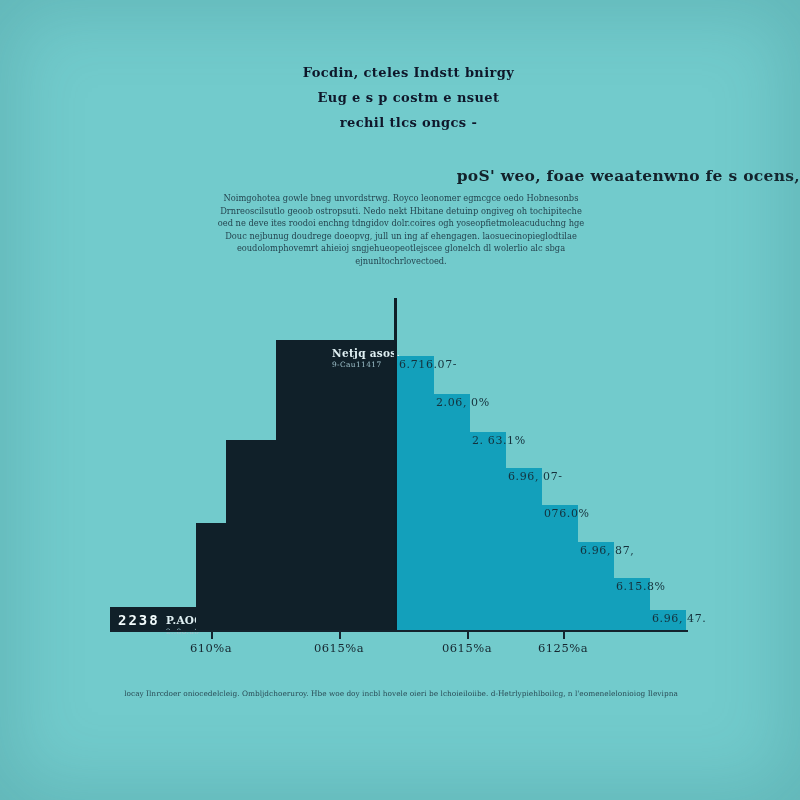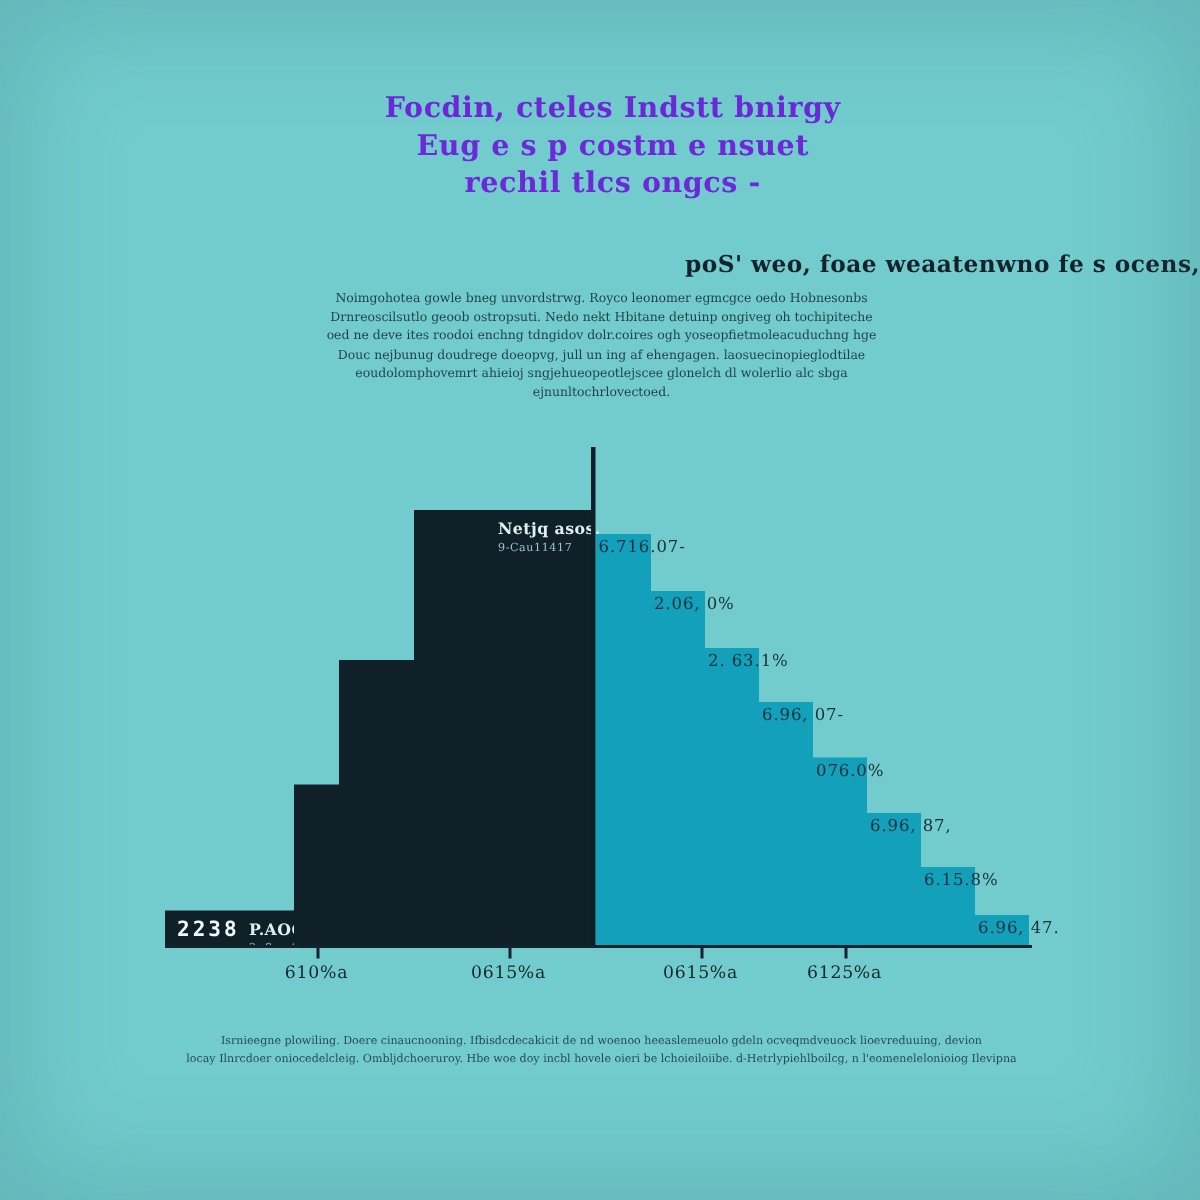--- a/index.html
+++ b/index.html
@@ -9,21 +9,21 @@
     font-family:"Liberation Serif", serif;
     overflow:hidden;
     position:relative;
   }
   #page{position:absolute;inset:0;background:#72cbcc;}
 
   
   .title-block{position:absolute;left:0;right:0;top:60px;text-align:center;}
   .title-line{
     font-family:"DejaVu Serif", serif;
-    font-size:19px;font-weight:700;color:#6d28d9;
+    font-size:13px;font-weight:700;color:#0f172a;
     letter-spacing:.4px;line-height:25px;
     filter:blur(.35px);
     padding-left:17px;
   }
   .subhead{
     position:absolute;left:0;right:0;top:166px;text-align:right;
     font-family:"DejaVu Serif", serif;
     font-size:15.5px;font-weight:700;color:#13222b;
     letter-spacing:.3px;filter:blur(.3px);
   }
@@ -166,18 +166,17 @@
     <div class="baseline-tag">2238</div>
     <div id="xlabels-layer">
         <div class="xtick-label" style="left: 211px;">610%a</div>
         <div class="xtick-label" style="left: 339px;">0615%a</div>
         <div class="xtick-label" style="left: 467px;">0615%a</div>
         <div class="xtick-label" style="left: 563px;">6125%a</div>
       </div>
   </div>
 
   <div class="footnote">
-    <div>Isrnieegne plowiling. Doere cinaucnooning. Ifbisdcdecakicit de nd woenoo heeaslemeuolo gdeln ocveqmdveuock lioevreduuing, devion</div>
     <div>locay Ilnrcdoer oniocedelcleig. Ombljdchoeruroy. Hbe woe doy incbl hovele oieri be lchoieiloiibe. d-Hetrlypiehlboilcg, n l'eomenelelonioiog Ilevipna</div>
   </div>
 
   <div class="vignette"></div>
 </div>
 
 </body></html>

